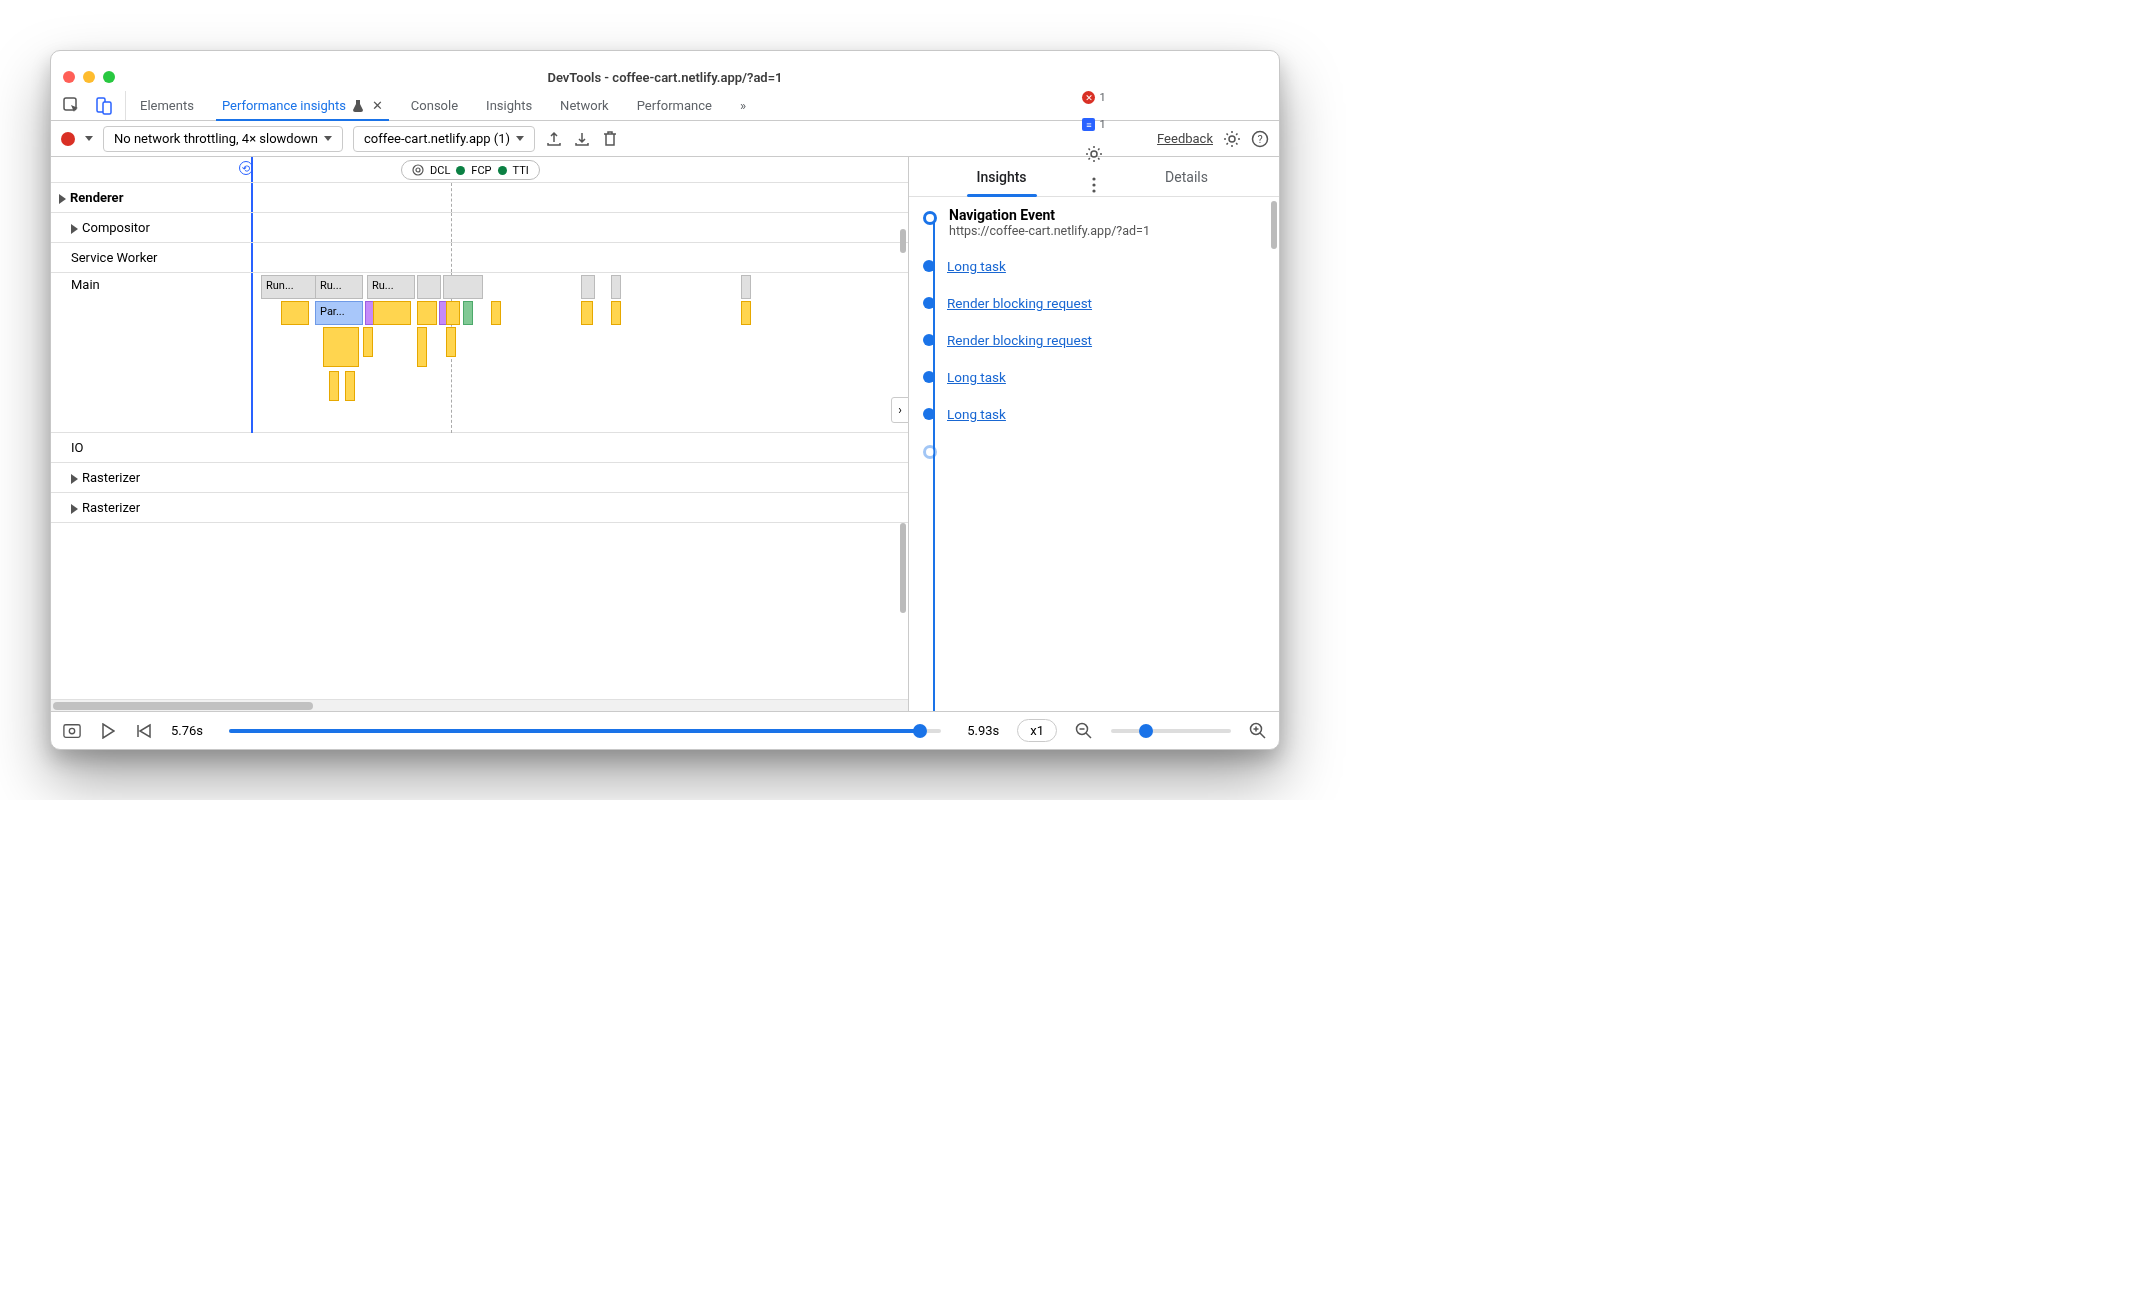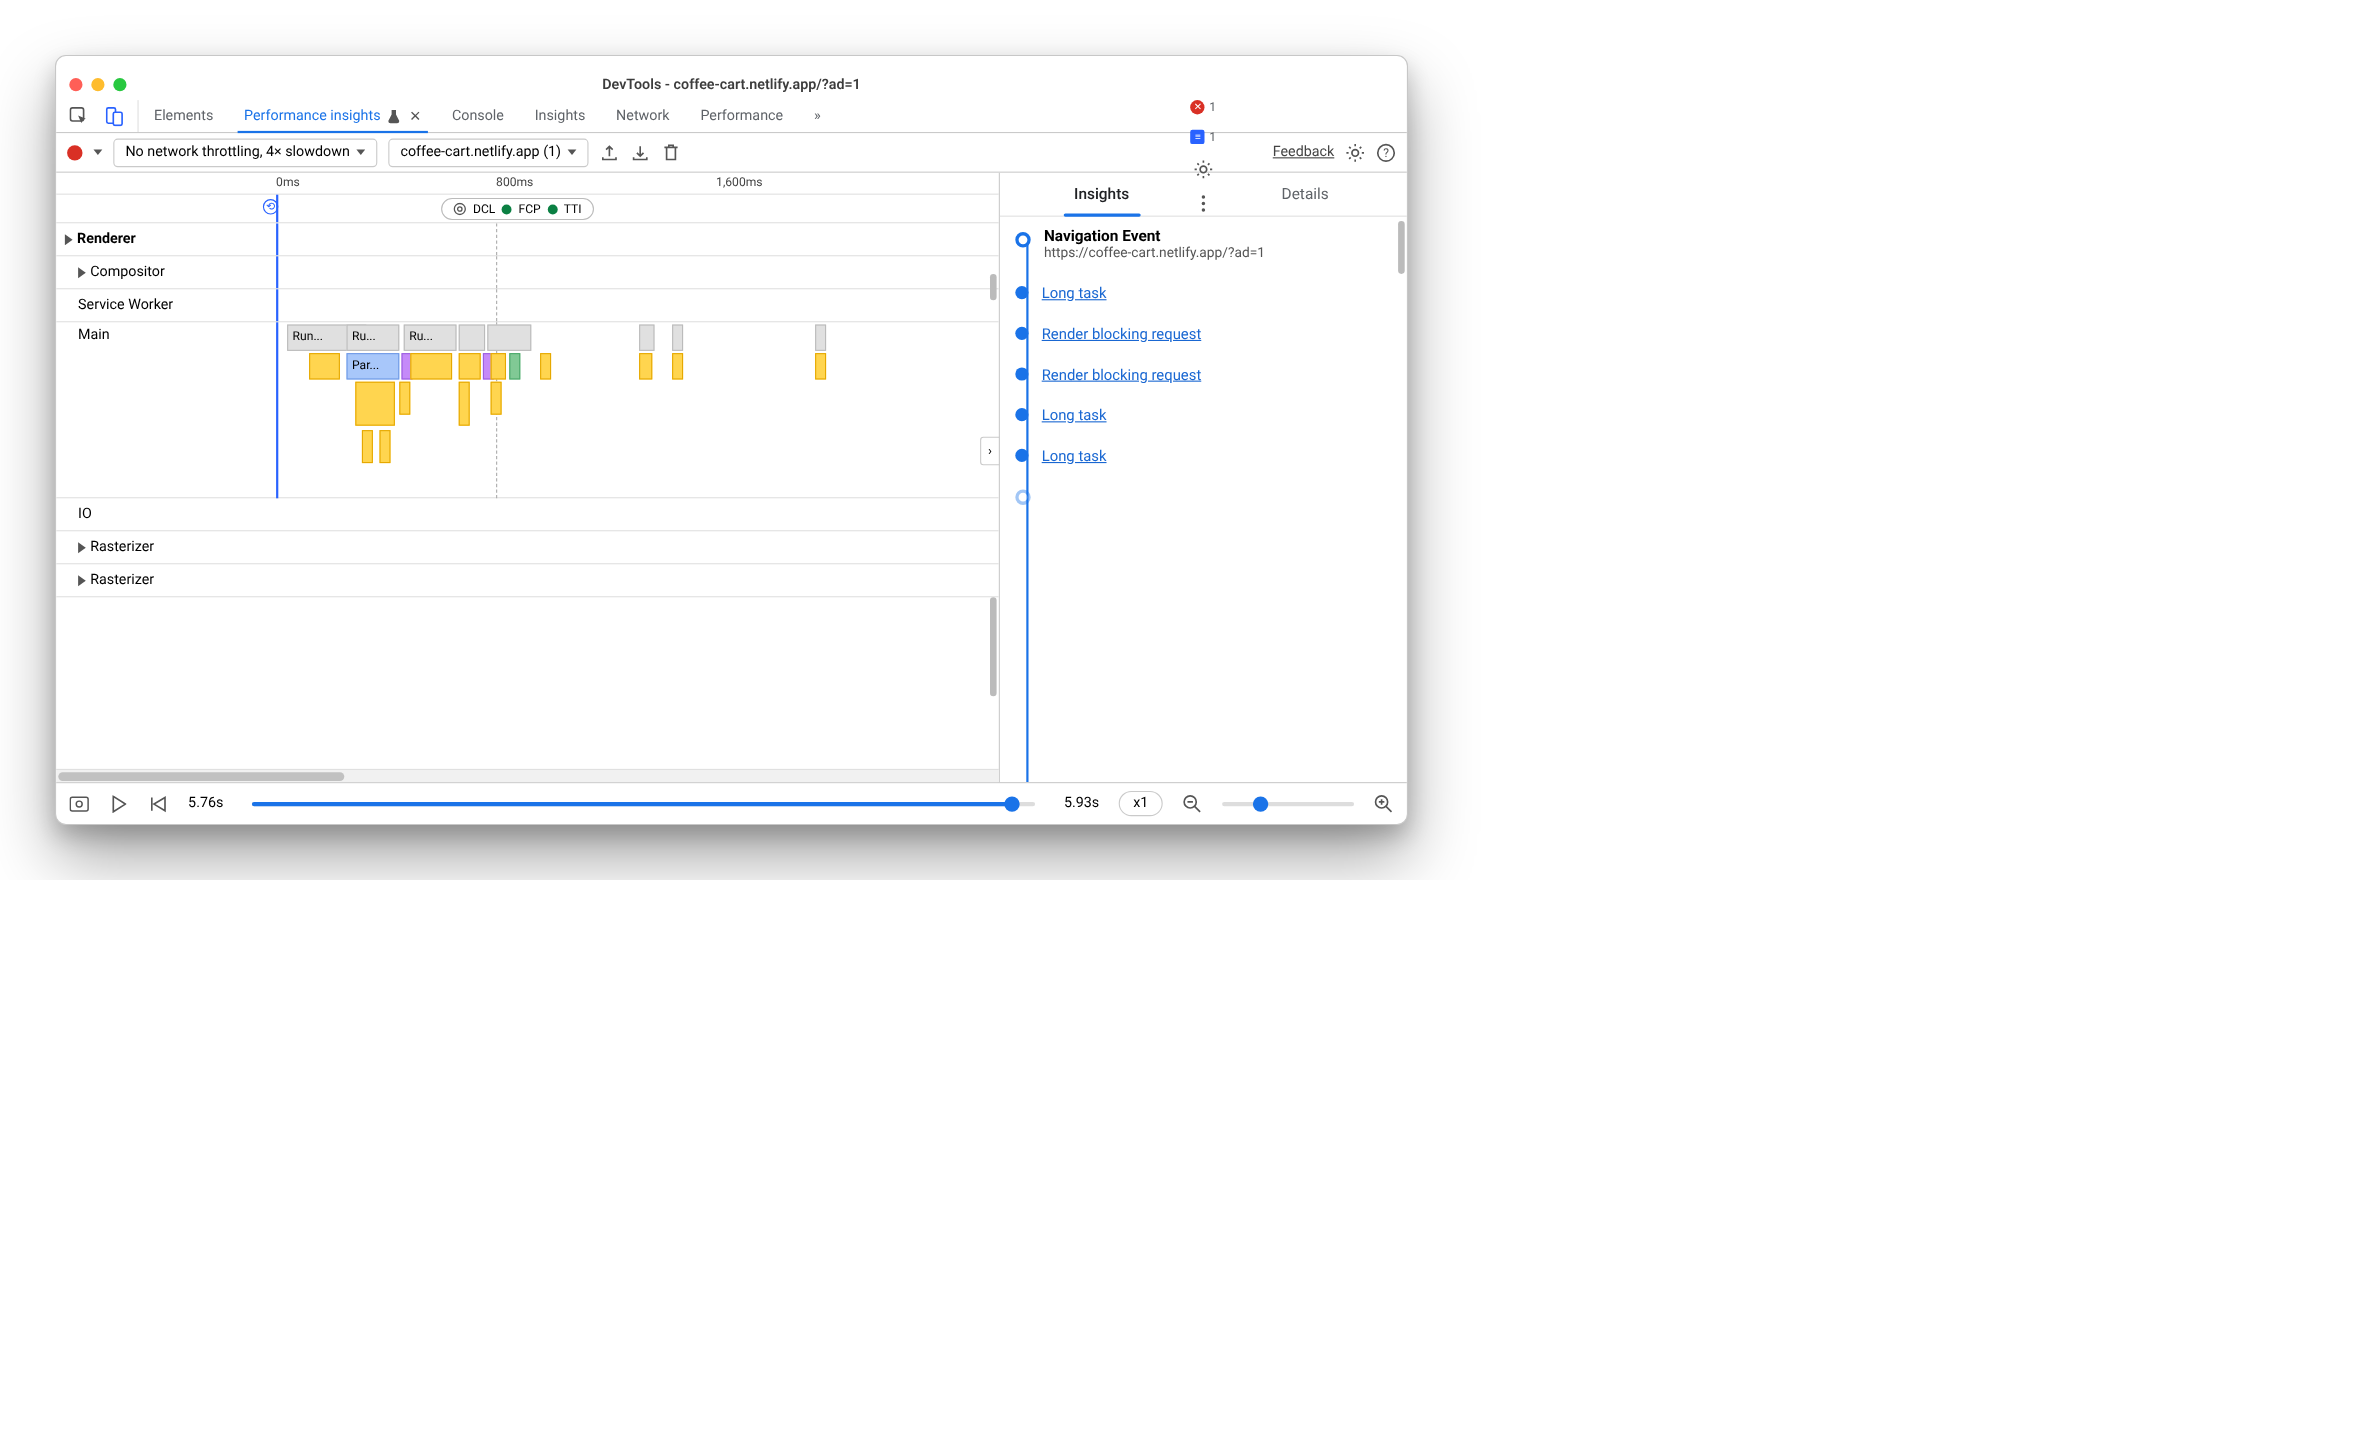--- a/index.html
+++ b/index.html
@@ -216,25 +216,20 @@
       <svg width="18" height="18" viewBox="0 0 18 18">
           <circle cx="9" cy="9" r="7.5" fill="none" stroke="#555" stroke-width="1.5"></circle>
           <text x="9" y="13" text-anchor="middle" font-size="11" fill="#555">?</text>
         </svg>
     </span>
   </div>
 
   <div class="main">
     <div class="left">
 
-      <div class="ruler">
-        <span class="ticklbl" style="left:200px">0ms</span>
-        <span class="ticklbl" style="left:400px">800ms</span>
-        <span class="ticklbl" style="left:600px">1,600ms</span>
-      </div>
 
       <div class="markers-row">
         <div class="vline blue" style="left:200px"></div>
         <span style="position:absolute;left:188px;top:4px;color:#2962ff;border:1.5px solid #2962ff;border-radius:50%;width:14px;height:14px;font-size:10px;display:flex;align-items:center;justify-content:center">⟲</span>
         <div class="markers-pill" style="left:350px">
           <span>
               <svg width="12" height="12" viewBox="0 0 12 12">
                 <circle cx="6" cy="6" r="5" fill="none" stroke="#555" stroke-width="1.2"></circle>
                 <circle cx="6" cy="6" r="2" fill="none" stroke="#555" stroke-width="1.2"></circle>
               </svg>

